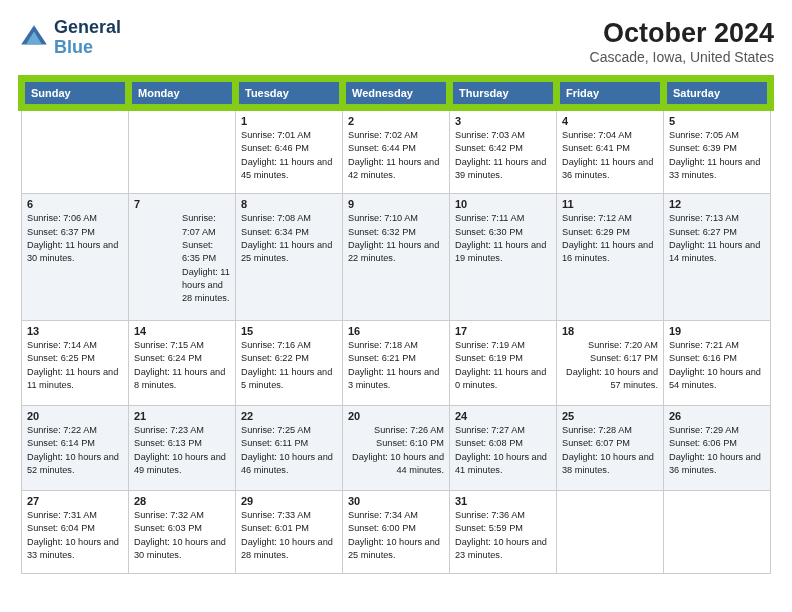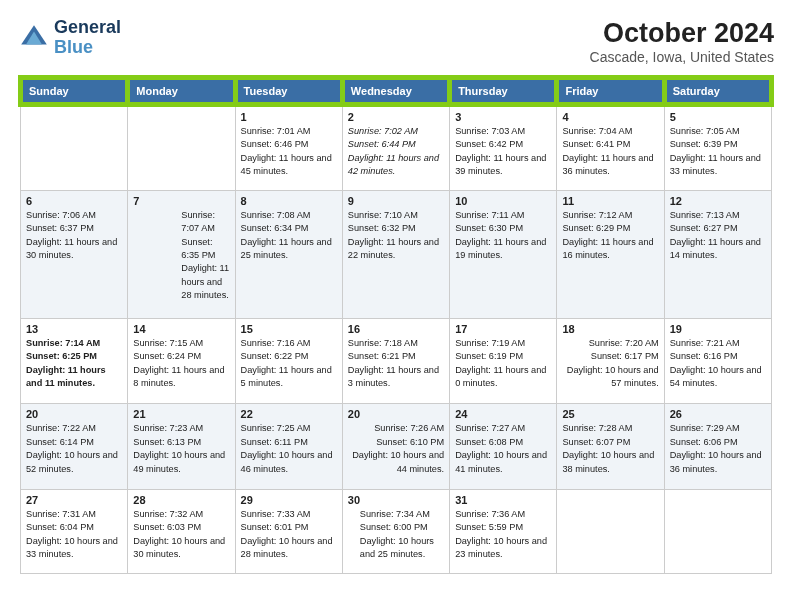--- a/index.html
+++ b/index.html
@@ -59,21 +59,21 @@
       width: 100%;
       font-size: 10px;
     }
     .calendar th {
       background: #3a6ea5;
       color: #fff;
       text-align: left;
       padding: 5px 6px;
       font-size: 11px;
       font-weight: bold;
-      border: 5px solid #84cc16;
+      border: 7px solid #84cc16;
     }
     .calendar td {
       border: 1px solid #ccc;
       vertical-align: top;
       padding: 4px 5px;
       width: 14.28%;
       height: 78px;
       background: #fff;
       color: #222;
     }
@@ -136,21 +136,21 @@
           <td class="empty-cell"></td>
           <td class="empty-cell"></td>
           <td>
             <span class="day-num">1</span>
             <div class="day-info" style="white-space: pre-line;">Sunrise: 7:01 AM
 Sunset: 6:46 PM
 Daylight: 11 hours and 45 minutes.</div>
           </td>
           <td>
             <span class="day-num">2</span>
-            <div class="day-info" style="white-space: pre-line; font-style: italic;">Sunrise: 7:02 AM
+            <div class="day-info" style="white-space: pre-line;">Sunrise: 7:02 AM
 Sunset: 6:44 PM
 Daylight: 11 hours and 42 minutes.</div>
           </td>
           <td>
             <span class="day-num">3</span>
             <div class="day-info" style="white-space: pre-line;">Sunrise: 7:03 AM
 Sunset: 6:42 PM
 Daylight: 11 hours and 39 minutes.</div>
           </td>
           <td>
@@ -206,21 +206,21 @@
           <td>
             <span class="day-num">12</span>
             <div class="day-info" style="white-space: pre-line;">Sunrise: 7:13 AM
 Sunset: 6:27 PM
 Daylight: 11 hours and 14 minutes.</div>
           </td>
         </tr>
         <tr>
           <td>
             <span class="day-num">13</span>
-            <div class="day-info" style="white-space: pre-line; font-weight: bold;">Sunrise: 7:14 AM
+            <div class="day-info" style="white-space: pre-line;">Sunrise: 7:14 AM
 Sunset: 6:25 PM
 Daylight: 11 hours and 11 minutes.</div>
           </td>
           <td>
             <span class="day-num">14</span>
             <div class="day-info" style="white-space: pre-line;">Sunrise: 7:15 AM
 Sunset: 6:24 PM
 Daylight: 11 hours and 8 minutes.</div>
           </td>
           <td>
@@ -312,21 +312,21 @@
 Daylight: 10 hours and 30 minutes.</div>
           </td>
           <td>
             <span class="day-num">29</span>
             <div class="day-info" style="white-space: pre-line;">Sunrise: 7:33 AM
 Sunset: 6:01 PM
 Daylight: 10 hours and 28 minutes.</div>
           </td>
           <td>
             <span class="day-num">30</span>
-            <div class="day-info" style="white-space: pre-line; margin-left: 12px;">Sunrise: 7:34 AM
+            <div class="day-info" style="white-space: pre-line;">Sunrise: 7:34 AM
 Sunset: 6:00 PM
 Daylight: 10 hours and 25 minutes.</div>
           </td>
           <td>
             <span class="day-num">31</span>
             <div class="day-info" style="white-space: pre-line;">Sunrise: 7:36 AM
 Sunset: 5:59 PM
 Daylight: 10 hours and 23 minutes.</div>
           </td>
           <td class="empty-cell"></td>

